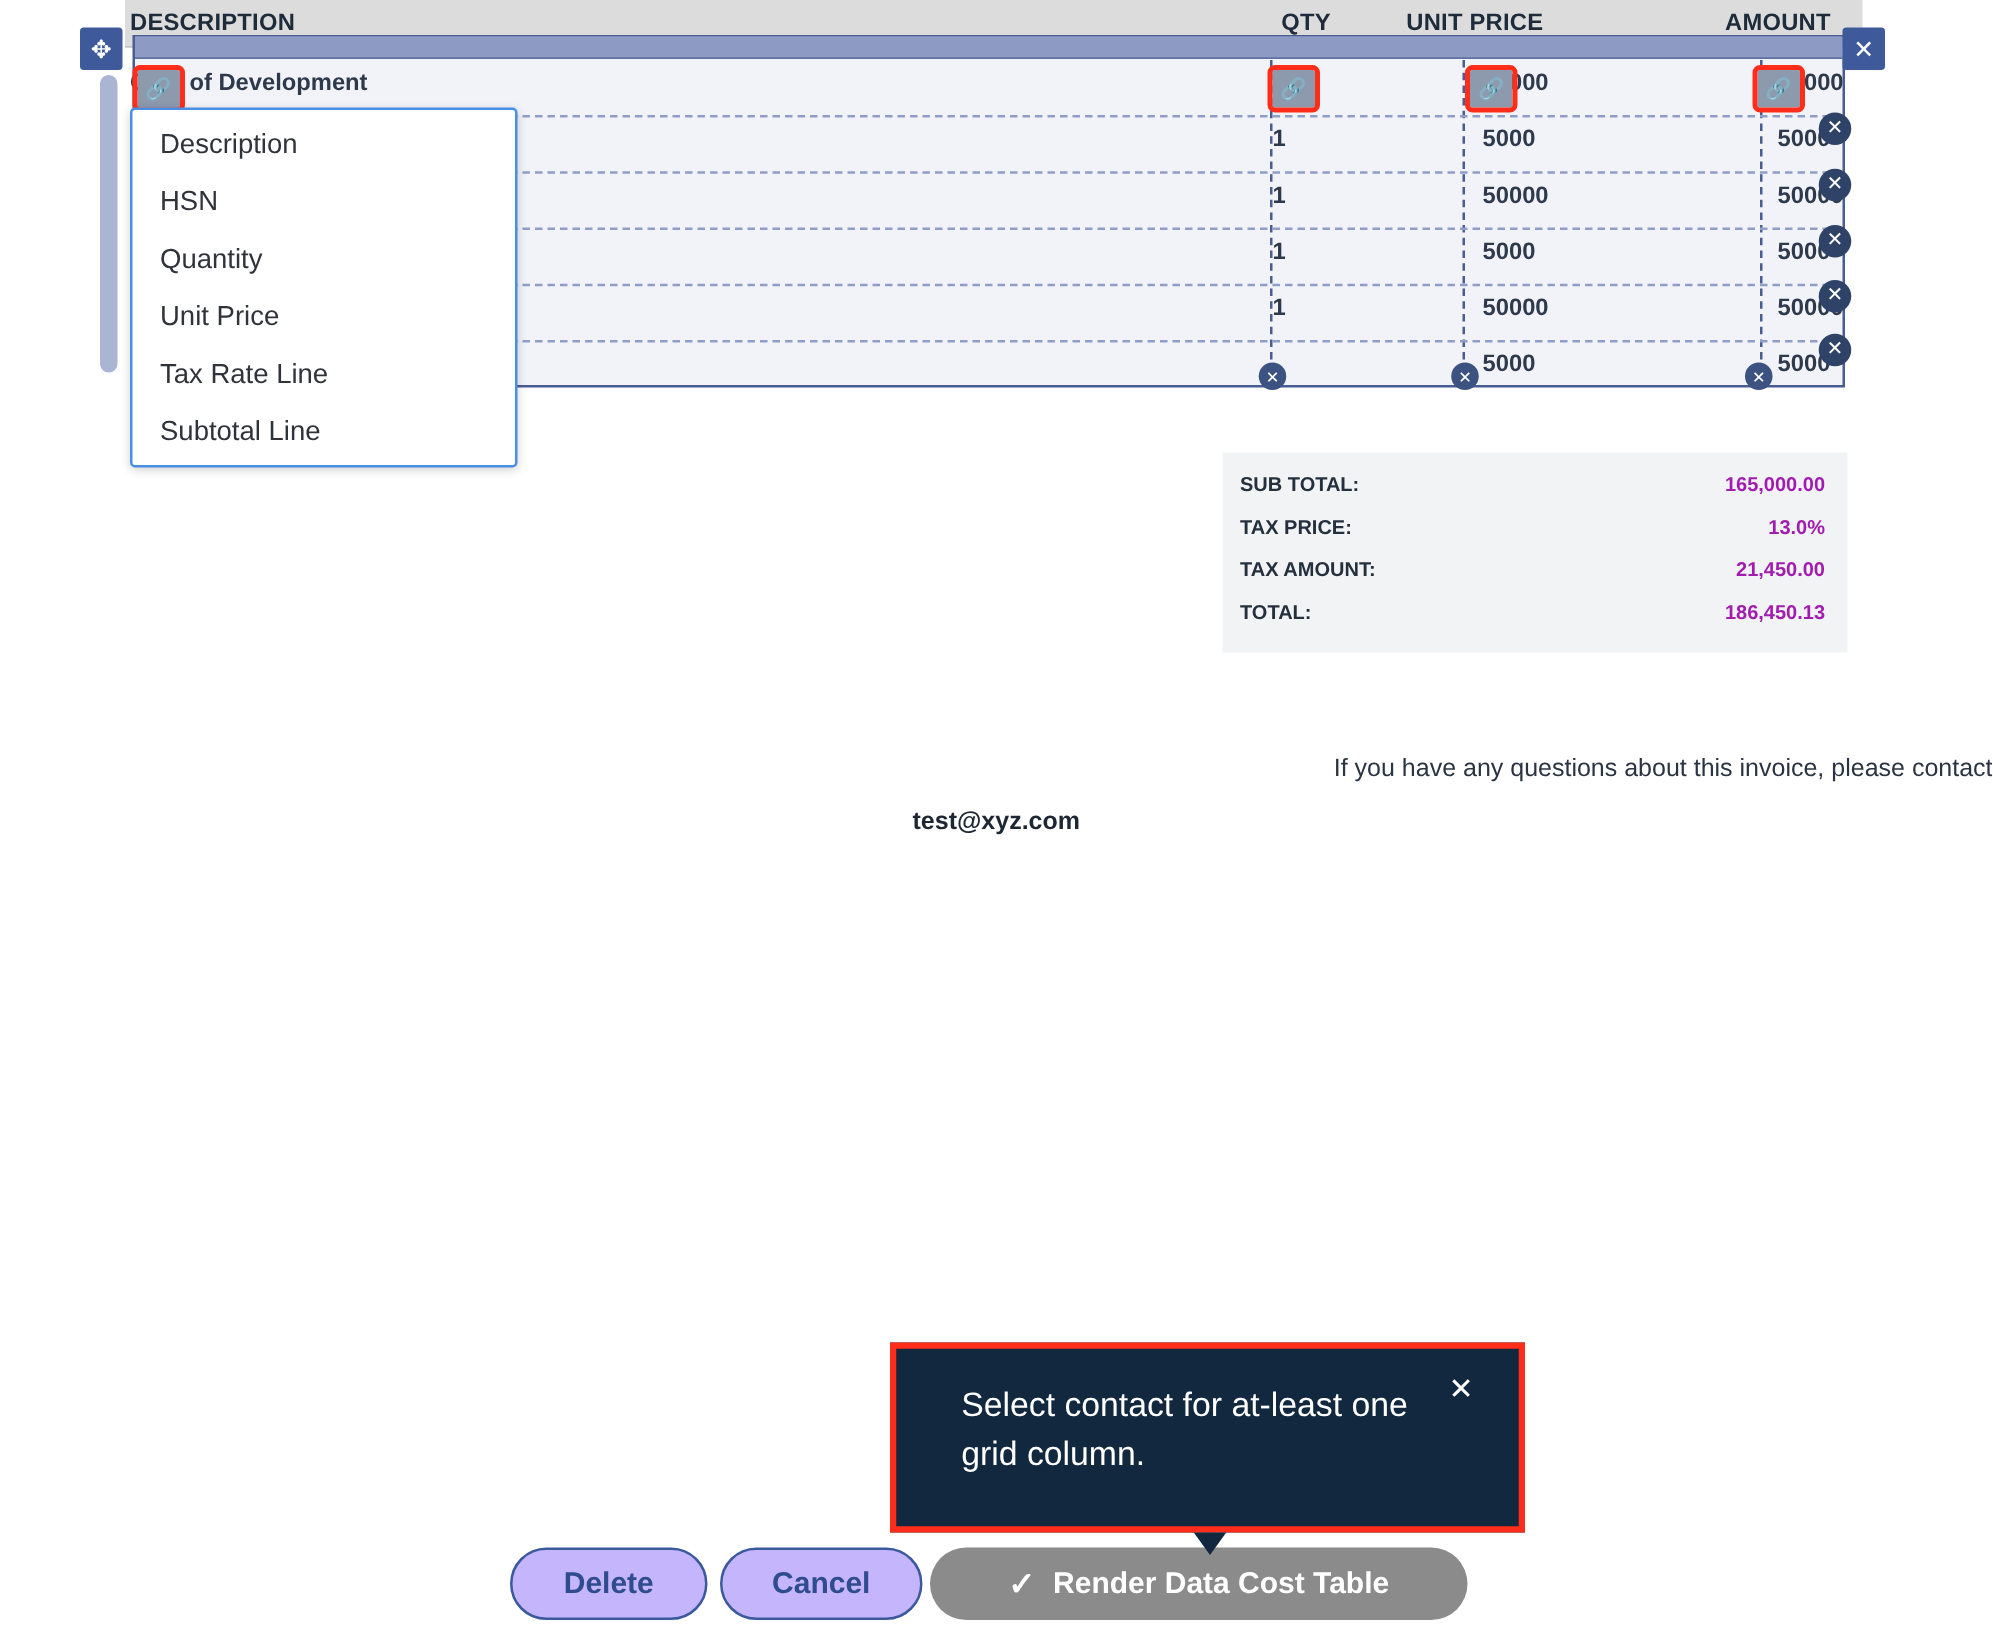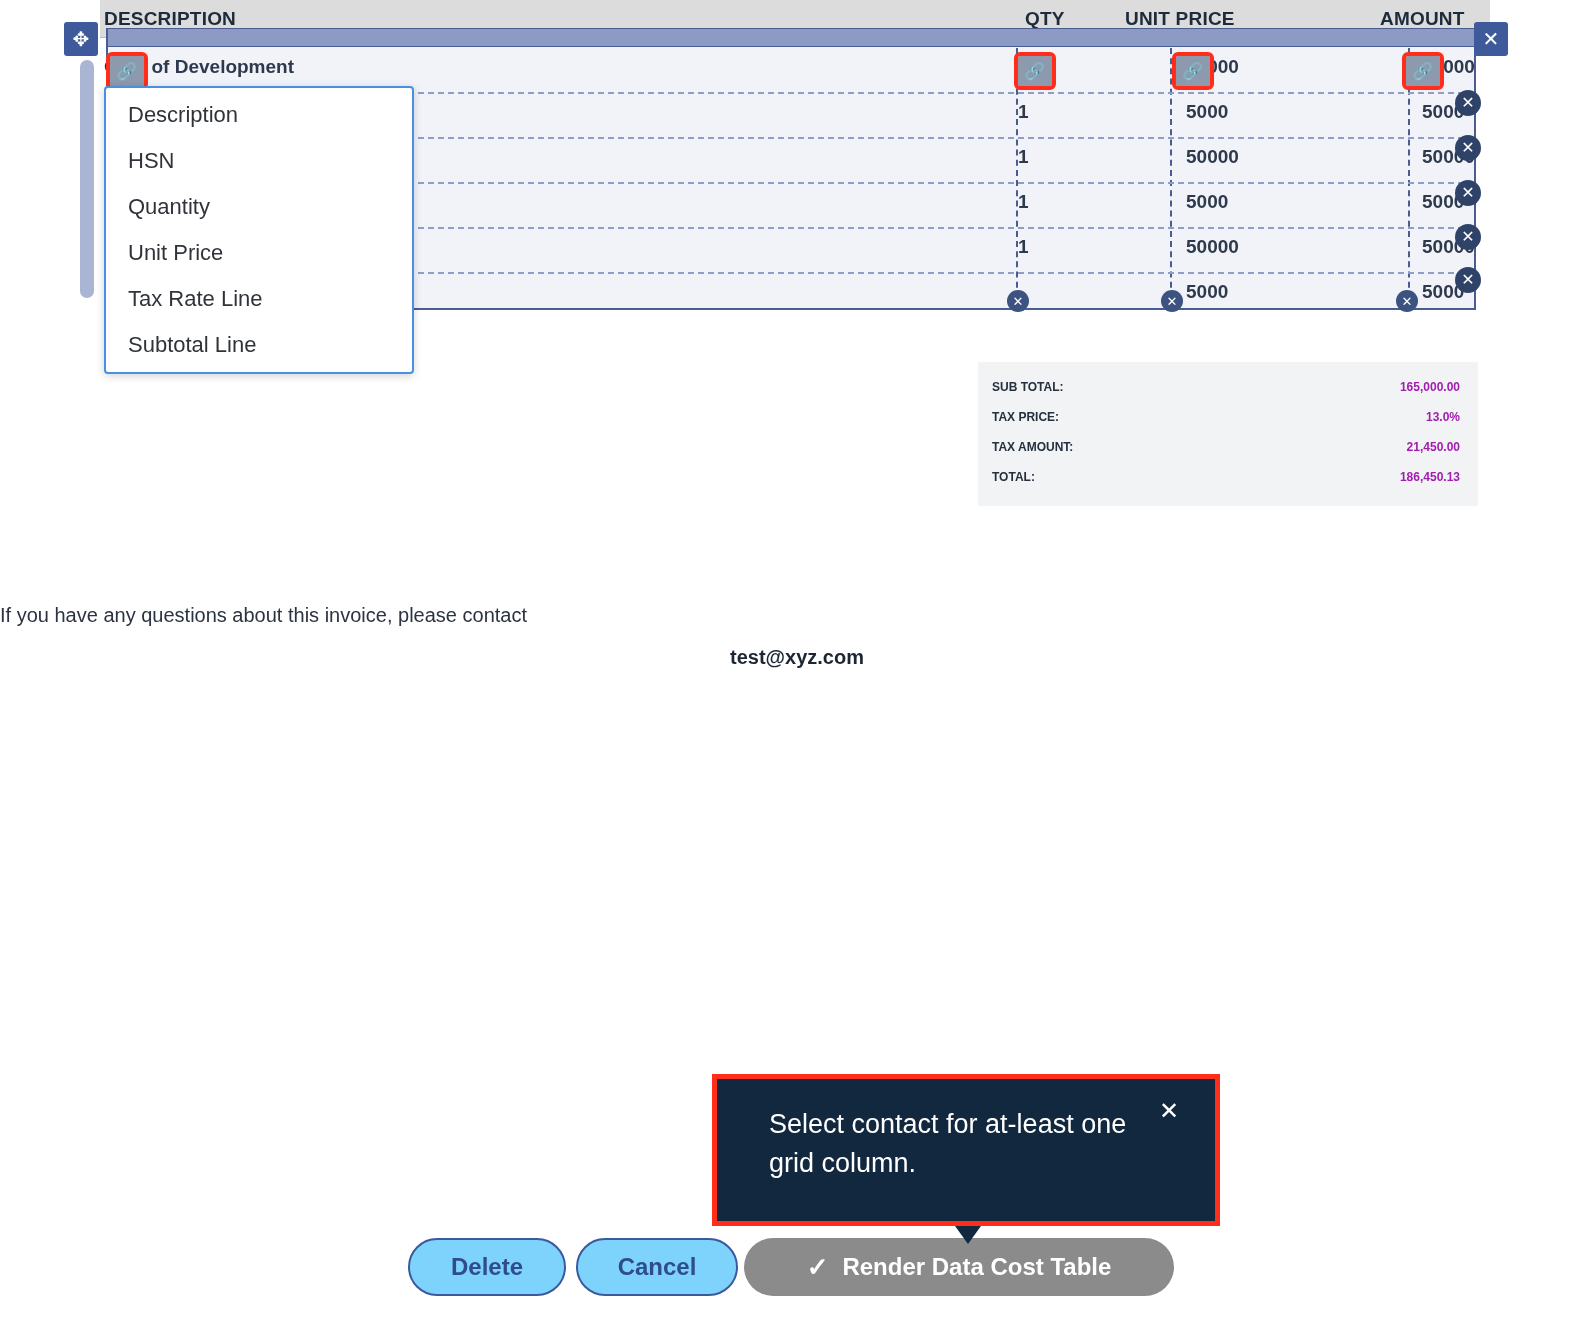--- a/index.html
+++ b/index.html
@@ -179,33 +179,33 @@
     position: absolute;
     left: 978px;
     top: 362px;
     width: 500px;
     background: #f2f3f5;
     padding: 10px 14px 14px 10px;
   }
   .totals .line {
     display: flex;
     justify-content: space-between;
-    font-size: 12px;
+    font-size: 16px;
     font-weight: bold;
     color: #24303e;
     padding: 8px 4px;
   }
   .totals .line .val { color: #a21caf; }
 
   .contact-1 {
     position: absolute;
     top: 604px;
     left: 0;
     width: 1594px;
-    text-align: left;
+    text-align: right;
     font-size: 20px;
     color: #2b3442;
   }
   .contact-2 {
     position: absolute;
     top: 646px;
     left: 0;
     width: 1594px;
     text-align: center;
     font-size: 20px;
@@ -259,21 +259,21 @@
     display: flex;
     align-items: center;
     justify-content: center;
     font-size: 24px;
     font-weight: bold;
     cursor: pointer;
   }
   .btn-outline {
     border: 2px solid #3b5a9e;
     color: #2f4d8e;
-    background: #7dd3fc;
+    background: #c4b5fd;
   }
   .btn-delete { left: 408px; width: 158px; }
   .btn-cancel { left: 576px; width: 162px; }
   .btn-render {
     left: 744px; width: 430px;
     background: #8b8b8b;
     color: #fff;
     gap: 14px;
   }
   .check { font-size: 26px; }

